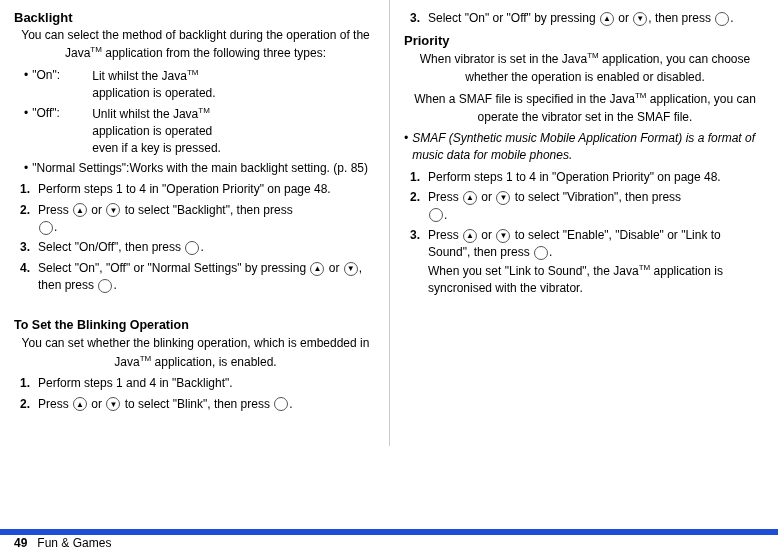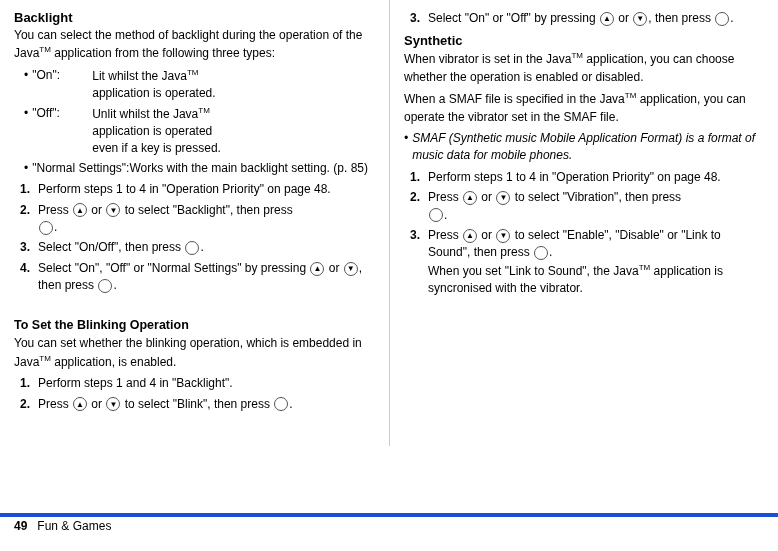--- a/index.html
+++ b/index.html
@@ -28,20 +28,21 @@
     }
     .section-title {
       font-weight: bold;
       font-size: 13px;
       margin-bottom: 2px;
     }
     p {
       font-size: 12px;
       line-height: 1.45;
       margin-bottom: 4px;
+      text-align: center;
     }
     .bullet-list {
       margin-left: 10px;
       margin-bottom: 4px;
     }
     .bullet-item {
       font-size: 12px;
       line-height: 1.45;
       display: flex;
       margin-bottom: 2px;
@@ -119,27 +120,27 @@
       height: 14px;
       border: 1.5px solid #555;
       border-radius: 50%;
       font-size: 8px;
       vertical-align: middle;
       margin: 0 1px;
       flex-shrink: 0;
     }
     .footer-bar {
       position: absolute;
-      bottom: 16px;
+      bottom: 0;
       left: 0;
       width: 778px;
       height: 22px;
       display: flex;
       align-items: center;
-      border-top: 4px solid #1d4ed8;
+      border-top: 6px solid #1d4ed8;
       padding: 0 14px;
     }
     .footer-page {
       font-weight: bold;
       font-size: 12px;
       margin-right: 10px;
     }
     .footer-section {
       font-size: 12px;
     }
@@ -220,21 +221,21 @@
   <div class="right-col">
 
     <div class="numbered-steps">
       <div class="step">
         <span class="step-num">3.</span>
         <span class="step-text">Select "On" or "Off" by pressing <span class="nav-icon">▲</span> or <span class="nav-icon">▼</span>, then press <span class="circle-icon"></span>.</span>
       </div>
     </div>
 
     <div style="margin-top:6px;">
-      <div class="section-title">Synthetic</div>
+      <div class="section-title">Priority</div>
       <p>
         When vibrator is set in the Java<sup>TM</sup> application, you can choose whether the operation is enabled or disabled.
       </p>
       <p>
         When a SMAF file is specified in the Java<sup>TM</sup> application, you can operate the vibrator set in the SMAF file.
       </p>
 
       <div class="note-item">
         <span class="bullet-dot">•</span>
         <span><em>SMAF (Synthetic music Mobile Application Format) is a format of music data for mobile phones.</em></span>

